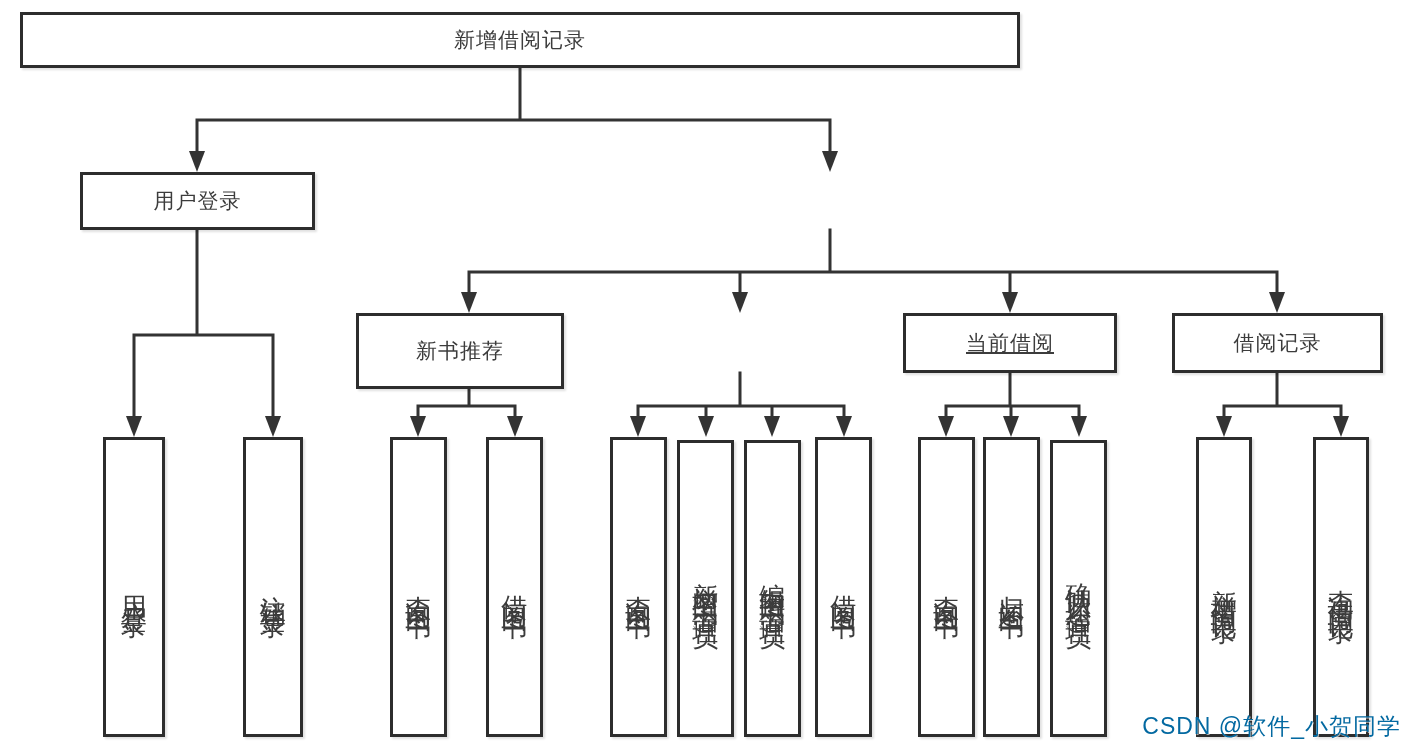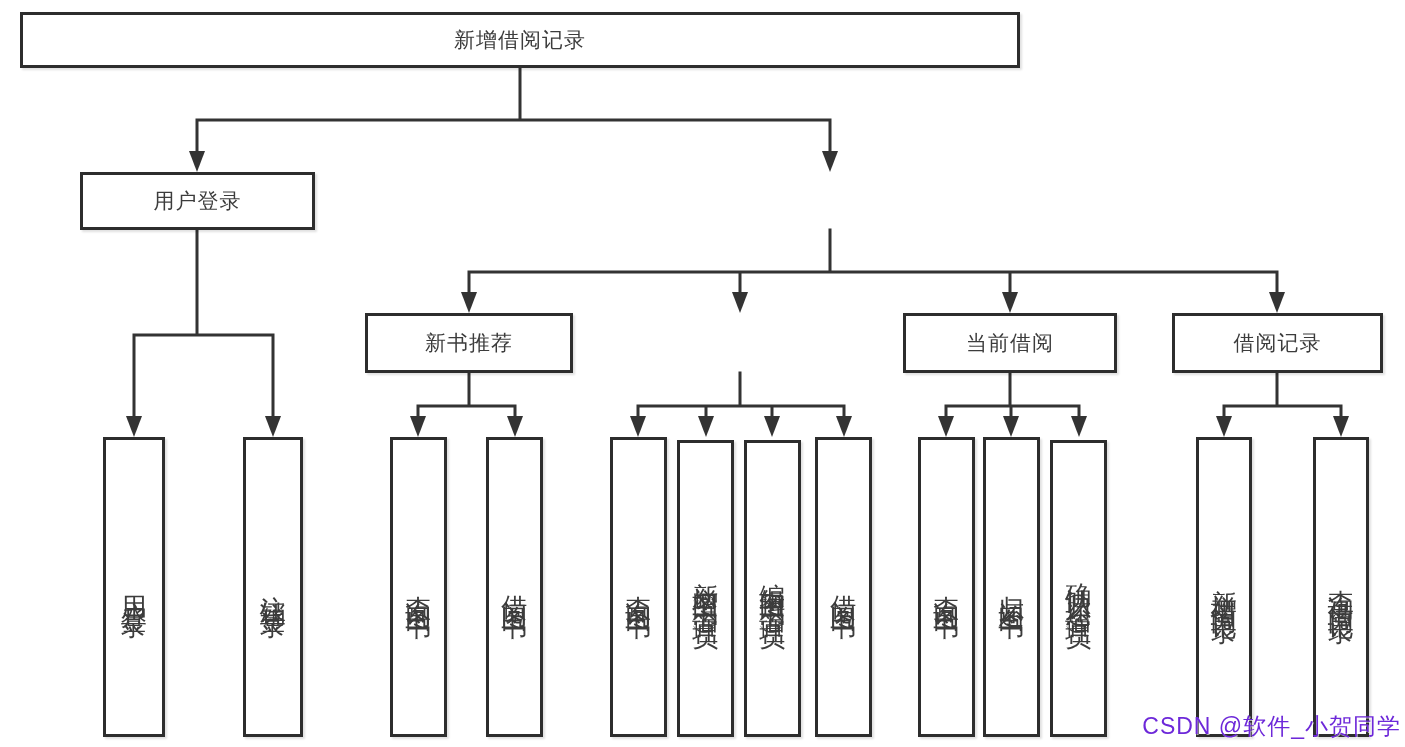--- a/index.html
+++ b/index.html
@@ -38,21 +38,21 @@
     font-size: 26px;
     letter-spacing: 6px;
     line-height: 1.1;
     white-space: nowrap;
   }
   .watermark {
     position: absolute;
     top: 711px;
     right: 4px;
     font-size: 23px;
-    color: #6d28d9;
+    color: #0369a1;
     letter-spacing: 1px;
     white-space: nowrap;
     text-shadow: 1px 1px 0 rgba(255,255,255,0.6);
   }
 </style>
 </head>
 <body>
 
 <div class="canvas">
 
@@ -97,24 +97,24 @@
   </svg>
 
   <div class="node" style="left:20px; top:12px; width:1000px; height:56px;">
     <span class="h-label">新增借阅记录</span>
   </div>
 
   <div class="node" style="left:80px; top:172px; width:235px; height:58px;">
     <span class="h-label">用户登录</span>
   </div>
 
-  <div class="node" style="left:365px; top:313px; width:208px; height:60px;">
+  <div class="node" style="left:356px; top:313px; width:208px; height:76px;">
     <span class="h-label">新书推荐</span>
   </div>
-  <div class="node" style="left:903px; top:313px; width:214px; height:60px;">
+  <div class="node" style="left:903px; top:313px; width:214px; height:60px;text-decoration:underline;">
     <span class="h-label">当前借阅</span>
   </div>
   <div class="node" style="left:1172px; top:313px; width:211px; height:60px;text-align:center;">
     <span class="h-label">借阅记录</span>
   </div>
 
   <div class="node leaf" style="left:103px; top:437px; width:62px; height:300px;">
     <span class="v-label">用户登录</span>
   </div>
   <div class="node leaf" style="left:243px; top:437px; width:60px; height:300px;">

